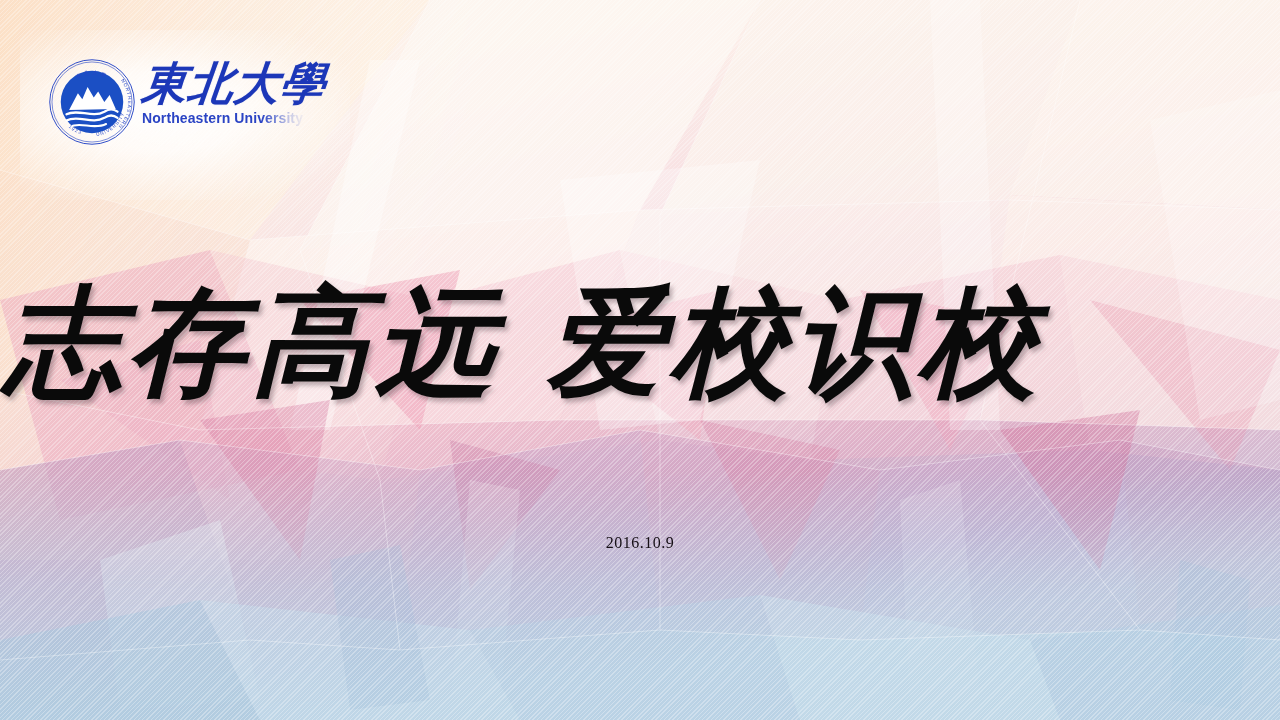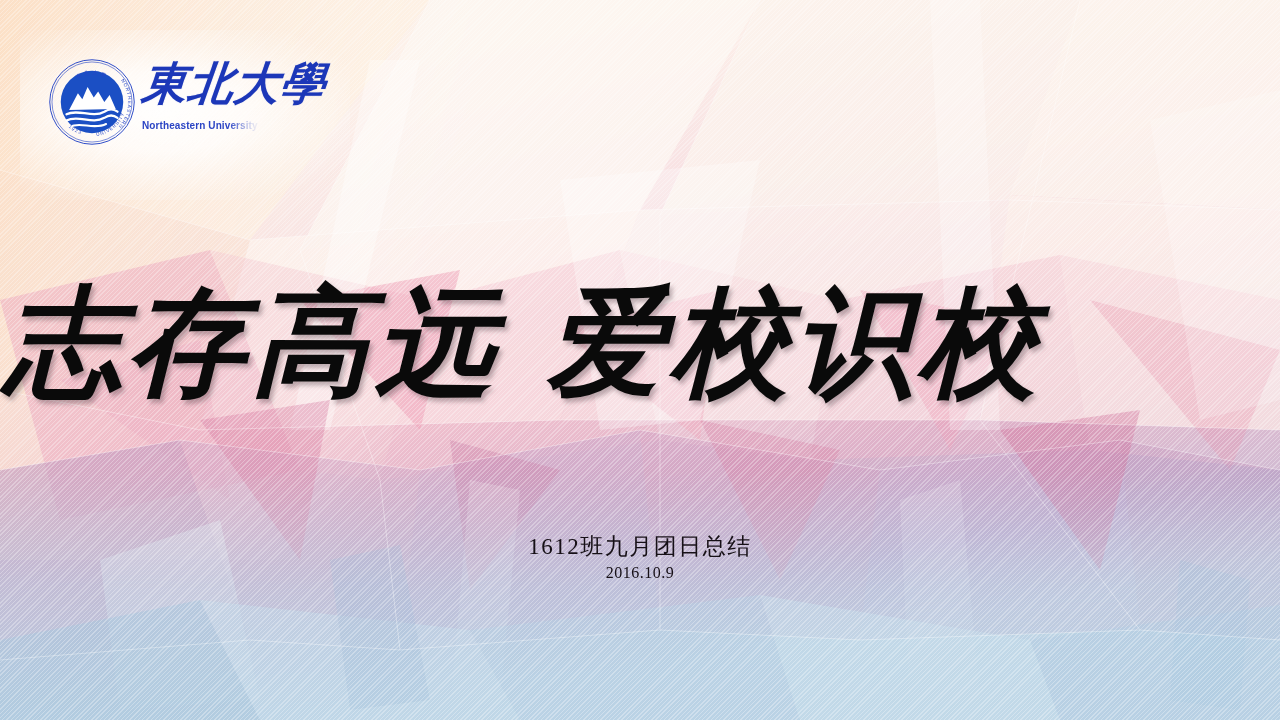--- a/index.html
+++ b/index.html
@@ -87,25 +87,25 @@
     font-style: italic;
     color: #1c37b8;
     letter-spacing: 1px;
     white-space: nowrap;
     transform: skewX(-6deg);
     text-shadow: 0 0 1px rgba(28,55,184,0.4);
   }
 
   .logo-en {
     font-family: "Liberation Sans", sans-serif;
-    font-size: 10px;
+    font-size: 14px;
     font-weight: 700;
     color: #2b44c4;
     letter-spacing: 0.1px;
-    margin-top: 13px;
+    margin-top: 3px;
     white-space: nowrap;
     
     -webkit-mask-image: linear-gradient(to right,
             rgba(0,0,0,1) 0%, rgba(0,0,0,1) 74%, rgba(0,0,0,0.25) 92%, rgba(0,0,0,0.05) 100%);
             mask-image: linear-gradient(to right,
             rgba(0,0,0,1) 0%, rgba(0,0,0,1) 74%, rgba(0,0,0,0.25) 92%, rgba(0,0,0,0.05) 100%);
   }
 
   
   .title {
@@ -299,17 +299,16 @@
 
     <div class="logo-wordmark">
       <div class="logo-cn">東北大學</div>
       <div class="logo-en">Northeastern University</div>
     </div>
   </div>
 
   <div class="title">志存高远 爱校识校</div>
 
   <div class="subtitle">
-    <span class="subtitle-line1">1612班九月团日总结</span>
     <span class="subtitle-line2">2016.10.9</span>
   </div>
 
 </div>
 
 </body></html>

